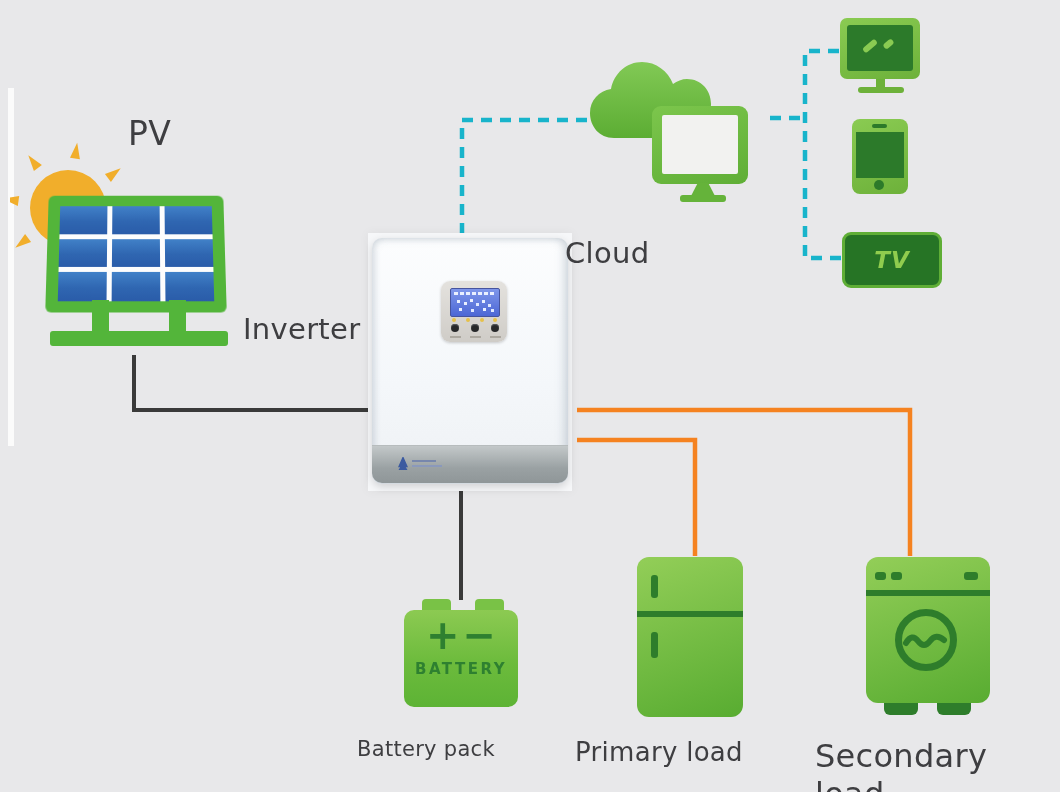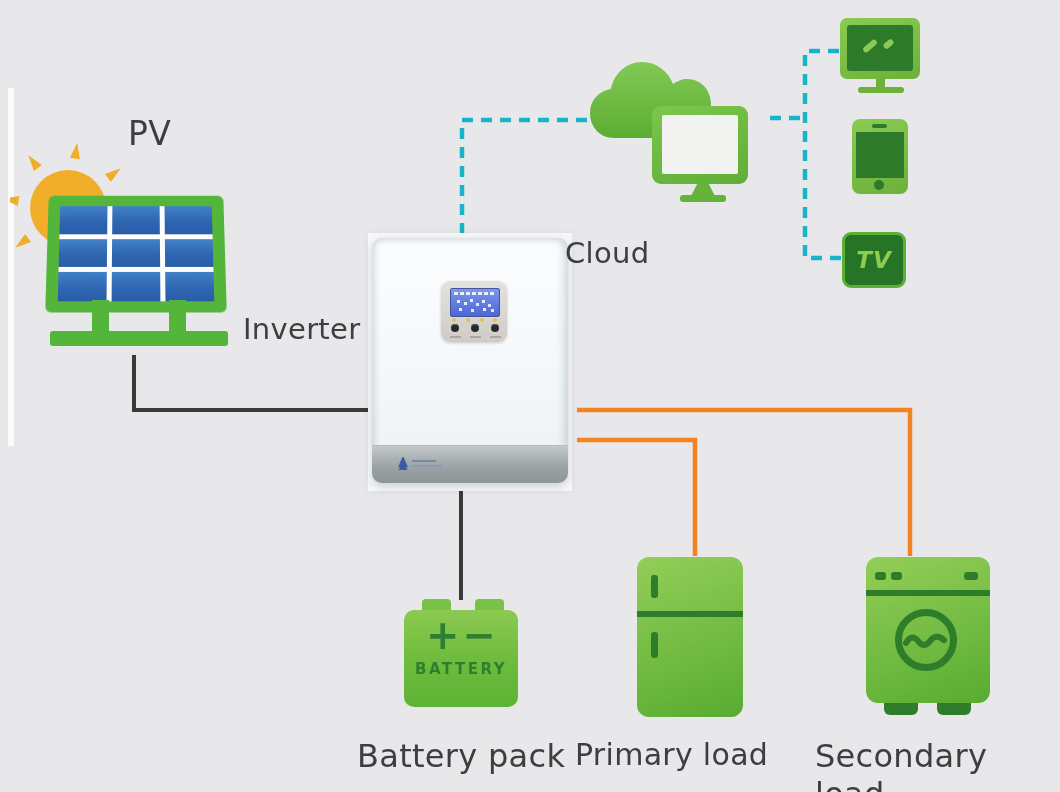--- a/index.html
+++ b/index.html
@@ -89,21 +89,21 @@
   .dev-slash{position:absolute;border-radius:3px;background:#8acb52;transform:rotate(-40deg);}
   .dev-neck{left:876px;top:79px;width:9px;height:9px;background:#6db13a;}
   .dev-base{left:858px;top:87px;width:46px;height:6px;background:#6db13a;border-radius:3px;}
 
   .phone-body{left:852px;top:119px;width:56px;height:75px;border-radius:8px;
     background:linear-gradient(160deg,#8acb52,#6db13a);}
   .phone-screen{position:absolute;left:4px;right:4px;top:13px;height:46px;background:#2c7a2a;}
   .phone-speaker{position:absolute;left:20px;top:5px;width:15px;height:4px;border-radius:2px;background:#2c7a2a;}
   .phone-home{position:absolute;left:22px;bottom:4px;width:10px;height:10px;border-radius:50%;background:#2c7a2a;}
 
-  .tv-body{left:842px;top:232px;width:64px;height:56px;border-radius:9px;background:#267425;
+  .tv-body{left:842px;top:232px;width:100px;height:56px;border-radius:9px;background:#267425;
     border:3px solid #5fae36;box-sizing:border-box;display:flex;align-items:center;justify-content:center;}
   .tv-text{font-size:23px;font-weight:bold;font-style:italic;color:#90cc4e;letter-spacing:1px;}
 
   
   .bat-term{position:absolute;width:29px;height:14px;border-radius:4px 4px 0 0;background:#79c246;}
   .bat-body{left:404px;top:610px;width:114px;height:97px;border-radius:10px;
     background:linear-gradient(180deg,#8cca52 0%,#6cbb3c 55%,#5db335 100%);}
   .bat-sign{position:absolute;top:2px;font-size:40px;font-weight:bold;color:#2e8030;}
   .bat-text{position:absolute;left:0;right:0;top:50px;text-align:center;
     font-size:15px;font-weight:bold;letter-spacing:2.5px;color:#2e8030;}
@@ -115,22 +115,22 @@
   .fridge-handle{position:absolute;left:14px;width:7px;border-radius:3px;background:var(--green-dark,#2e7d2b);}
 
   .washer-body{left:866px;top:557px;width:124px;height:146px;border-radius:12px;
     background:linear-gradient(160deg,#93ce58,#58ac31);}
   .washer-topline{position:absolute;left:0;right:0;top:33px;height:6px;background:var(--green-dark,#2e7d2b);}
   .washer-knob{position:absolute;top:15px;height:8px;border-radius:3px;background:var(--green-dark,#2e7d2b);}
   .washer-drum{position:absolute;left:29px;top:52px;width:62px;height:62px;border-radius:50%;
     border:7px solid var(--green-dark,#2e7d2b);box-sizing:border-box;display:flex;align-items:center;justify-content:center;}
   .washer-foot{position:absolute;top:146px;width:34px;height:12px;border-radius:0 0 6px 6px;background:var(--green-dark,#2e7d2b);}
 
-  .lbl-battery{left:357px;top:737px;width:220px;font-size:32px;}
-  .lbl-primary{left:575px;top:737px;width:220px;font-size:30px;}
+  .lbl-battery{left:357px;top:737px;width:220px;font-size:21px;}
+  .lbl-primary{left:575px;top:737px;width:220px;font-size:26px;}
   .lbl-secondary{left:815px;top:737px;width:240px;font-size:32px;}
 
   .white-strip{left:8px;top:88px;width:6px;height:358px;background:rgba(255,255,255,.8);}
 </style>
 </head>
 <body>
 
 <div class="stage">
 
   <div class="abs white-strip"></div>

